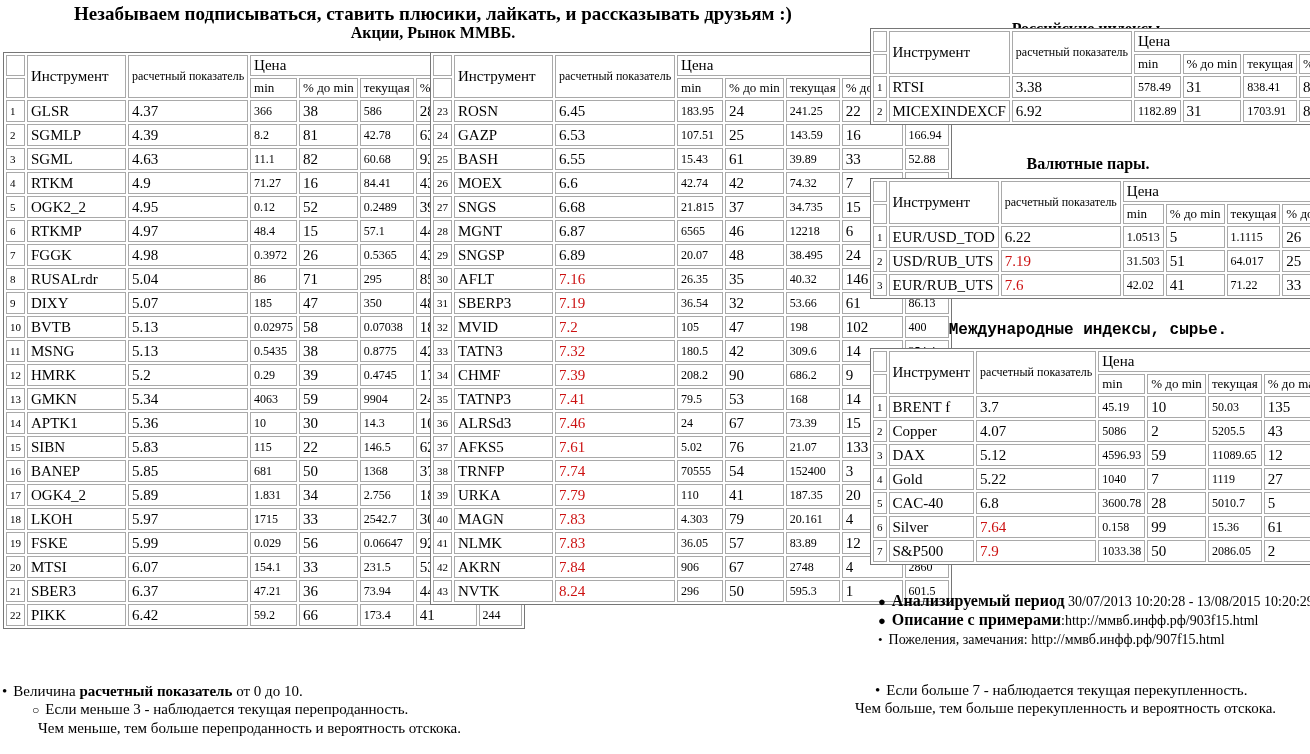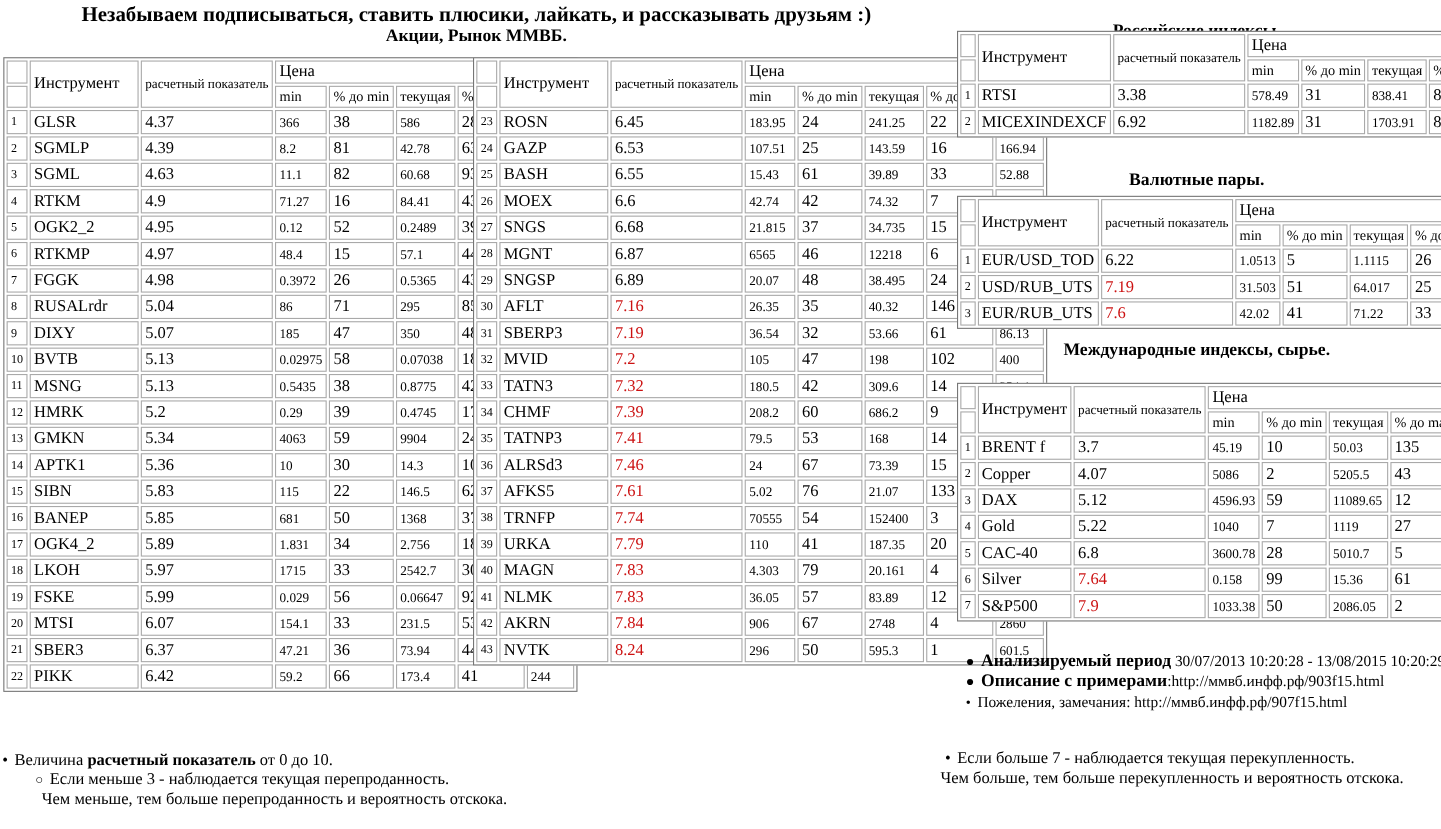--- a/index.html
+++ b/index.html
@@ -55,33 +55,33 @@
   .right-col { position: absolute; left: 866px; top: 0; width: 444px; height: 680px; }
   .right-col .sec-title {
     position: absolute; width: 444px; text-align: center;
     font-weight: bold; font-size: 16px;
   }
   #t-ru   { position: absolute; left: 4px; top: 28px; }
   #t-fx   { position: absolute; left: 4px; top: 178px; }
   #t-intl { position: absolute; left: 4px; top: 348px; }
   #title-ru   { top: 20px; }
   #title-fx   { top: 155px; }
-  #title-intl { top: 310px; }
+  #title-intl { top: 321px; font-family: Liberation Mono, monospace; }
   .info-list { position: absolute; left: 12px; top: 592px; width: 432px; }
   .info-item { font-size: 14px; line-height: 18px; white-space: nowrap; }
   .info-item .bullet { font-size: 13px; margin-right: 6px; }
   .info-item .b { font-weight: bold; font-size: 16px; }
   .notes-left { position: absolute; left: 2px; top: 682px; width: 560px; font-size: 15px; }
   .notes-left .l1 { margin-left: 0; }
   .notes-left .l2 { margin-left: 30px; }
   .notes-left .l3 { margin-left: 36px; }
   .notes-left div { line-height: 18px; white-space: nowrap; }
   .notes-right { position: absolute; left: 855px; top: 681px; width: 455px; font-size: 15px; }
   .notes-right div { line-height: 18px; white-space: nowrap; }
-  .notes-right .ind { margin-left: 4px; }
+  .notes-right .ind { margin-left: 20px; }
   .bullet-dot { margin-right: 6px; }
   .bullet-circ { margin-right: 6px; font-size: 12px; }
   
   .cols-big .co-num  { width: 16px; }
   .cols-big .co-inst { width: 99px; }
   .cols-big .co-ind  { width: 62px; }
   .cols-big .co-min  { width: 46px; }
   .cols-big .co-pct  { width: 55px; }
   .cols-big .co-cur  { width: 54px; }
   .cols-big .co-max  { width: 43px; }
@@ -488,21 +488,21 @@
           <td class="c-pct bold">42</td>
           <td class="c-cur">309.6</td>
           <td class="c-pct">14</td>
           <td class="c-max">354.4</td>
         </tr>
         <tr>
           <td class="c-num">34</td>
           <td class="c-inst">CHMF</td>
           <td class="c-ind red">7.39</td>
           <td class="c-min">208.2</td>
-          <td class="c-pct bold">60</td>
+          <td class="c-pct bold">90</td>
           <td class="c-cur">686.2</td>
           <td class="c-pct">9</td>
           <td class="c-max">749.5</td>
         </tr>
         <tr>
           <td class="c-num">35</td>
           <td class="c-inst">TATNP3</td>
           <td class="c-ind red">7.41</td>
           <td class="c-min">79.5</td>
           <td class="c-pct bold">53</td>

